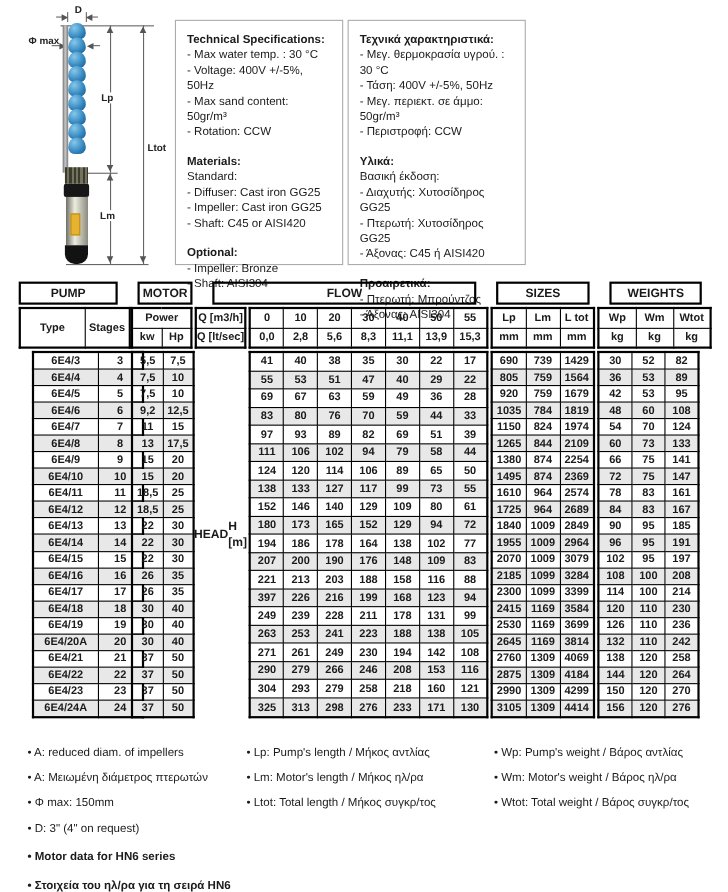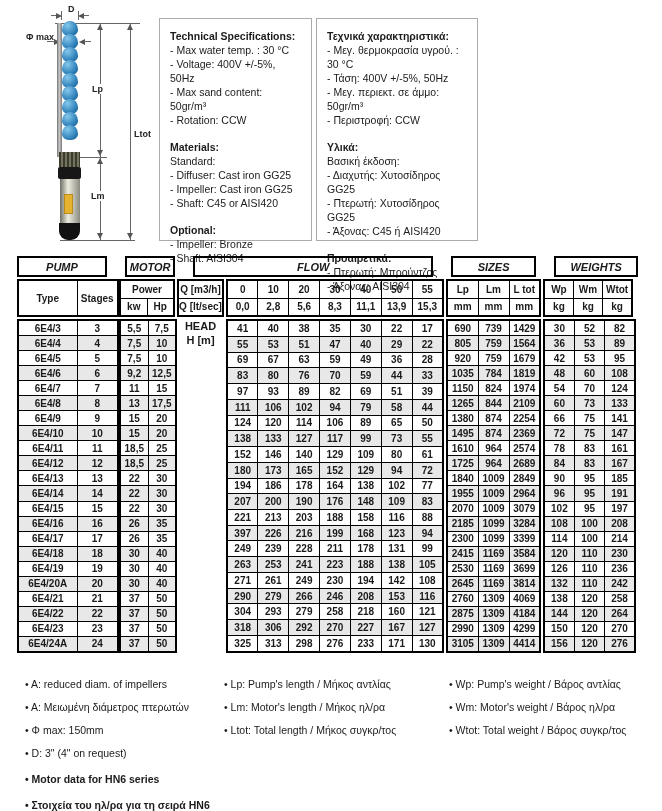--- a/index.html
+++ b/index.html
@@ -36,34 +36,34 @@
   
   .spec-box { position:absolute; top:18px; height:223px; border:1px solid #ababab;
               padding:10px 10px; font-size:10.5px; line-height:14px; color:#1b1b1b; }
   .spec-en { left:159px; width:153px; }
   .spec-gr { left:316px; width:162px; }
   .spec-title { font-weight:bold; }
   .spec-gap { height:13px; }
 
   
   .data-table { position:absolute; left:17px; top:256px; width:621px; }
-  .trow { display:flex; gap:18px;font-style:italic; }
+  .trow { display:flex; gap:18px; }
   .block-title { border:2px solid #000; height:21px; display:flex; align-items:center; justify-content:center;
                  font-weight:bold; font-size:11px; }
   .tmain { margin-top:2px; display:flex; gap:2px; align-items:flex-start; }
   .tcol { display:flex; flex-direction:column; gap:2px; }
   table { border-collapse:collapse; table-layout:fixed; border:2px solid #000; }
   th, td { border:1px solid #000; text-align:center; vertical-align:middle;
            font-weight:bold; font-size:10px; padding:0; overflow:hidden; white-space:nowrap; }
   .hdr-table { height:38px; }
   .hdr-table th { font-size:10px; }
   .body-table { height:334px; }
   .body-table tr:nth-child(even) td { background:#e8e8e8; }
-  .head-cell { width:47px; height:334px; display:flex; flex-direction:column; align-items:center;
-               justify-content:flex-start; font-weight:bold; font-size:11px; line-height:14px; }
+  .head-cell { width:47px; height:334px; display:flex; flex-direction:row; align-items:center;
+               justify-content:center; font-weight:bold; font-size:11px; line-height:14px; }
 
   
   .fnote { position:absolute; font-size:10.5px; line-height:13px; color:#1b1b1b; }
   .fn-item { margin-bottom:10px; }
   .fn-item.bold { font-weight:bold; margin-top:13px; }
   .fn-col1 { left:25px; top:678px; }
   .fn-col2 { left:224px; top:678px; }
   .fn-col3 { left:449px; top:678px; }
 </style>
 </head>
@@ -171,21 +171,21 @@
 
     <div class="tcol" style="width:100px;">
       <table class="hdr-table" style="width:100px;">
         <tbody>
             <tr>
           <th style="width:59px;">Type</th>
           <th style="width:41px;">Stages</th>
         </tr>
       </tbody>
         </table>
-      <table class="body-table" style="width:100px;">
+      <table class="body-table" style="width:100px;margin-left:12px;">
         <colgroup>
             <col style="width:59px;">
             <col style="width:41px;">
           </colgroup>
         <tbody id="b1">
             <tr>
               <td>6E4/3</td>
               <td>3</td>
             </tr>
             <tr>
@@ -593,29 +593,20 @@
             <tr>
               <td>304</td>
               <td>293</td>
               <td>279</td>
               <td>258</td>
               <td>218</td>
               <td>160</td>
               <td>121</td>
             </tr>
             <tr>
-              <td>318</td>
-              <td>306</td>
-              <td>292</td>
-              <td>270</td>
-              <td>227</td>
-              <td>167</td>
-              <td>127</td>
-            </tr>
-            <tr>
               <td>325</td>
               <td>313</td>
               <td>298</td>
               <td>276</td>
               <td>233</td>
               <td>171</td>
               <td>130</td>
             </tr>
           </tbody>
       </table>
@@ -746,21 +737,21 @@
             <tr>
               <td>3105</td>
               <td>1309</td>
               <td>4414</td>
             </tr>
           </tbody>
       </table>
     </div>
 
     <div class="tcol" style="width:93px;">
-      <table class="hdr-table" style="width:90px;">
+      <table class="hdr-table" style="width:104px;">
         <tbody>
             <tr>
           <th>Wp</th>
           <th>Wm</th>
           <th>Wtot</th>
         </tr>
         <tr>
           <th>kg</th>
           <th>kg</th>
           <th>kg</th>

